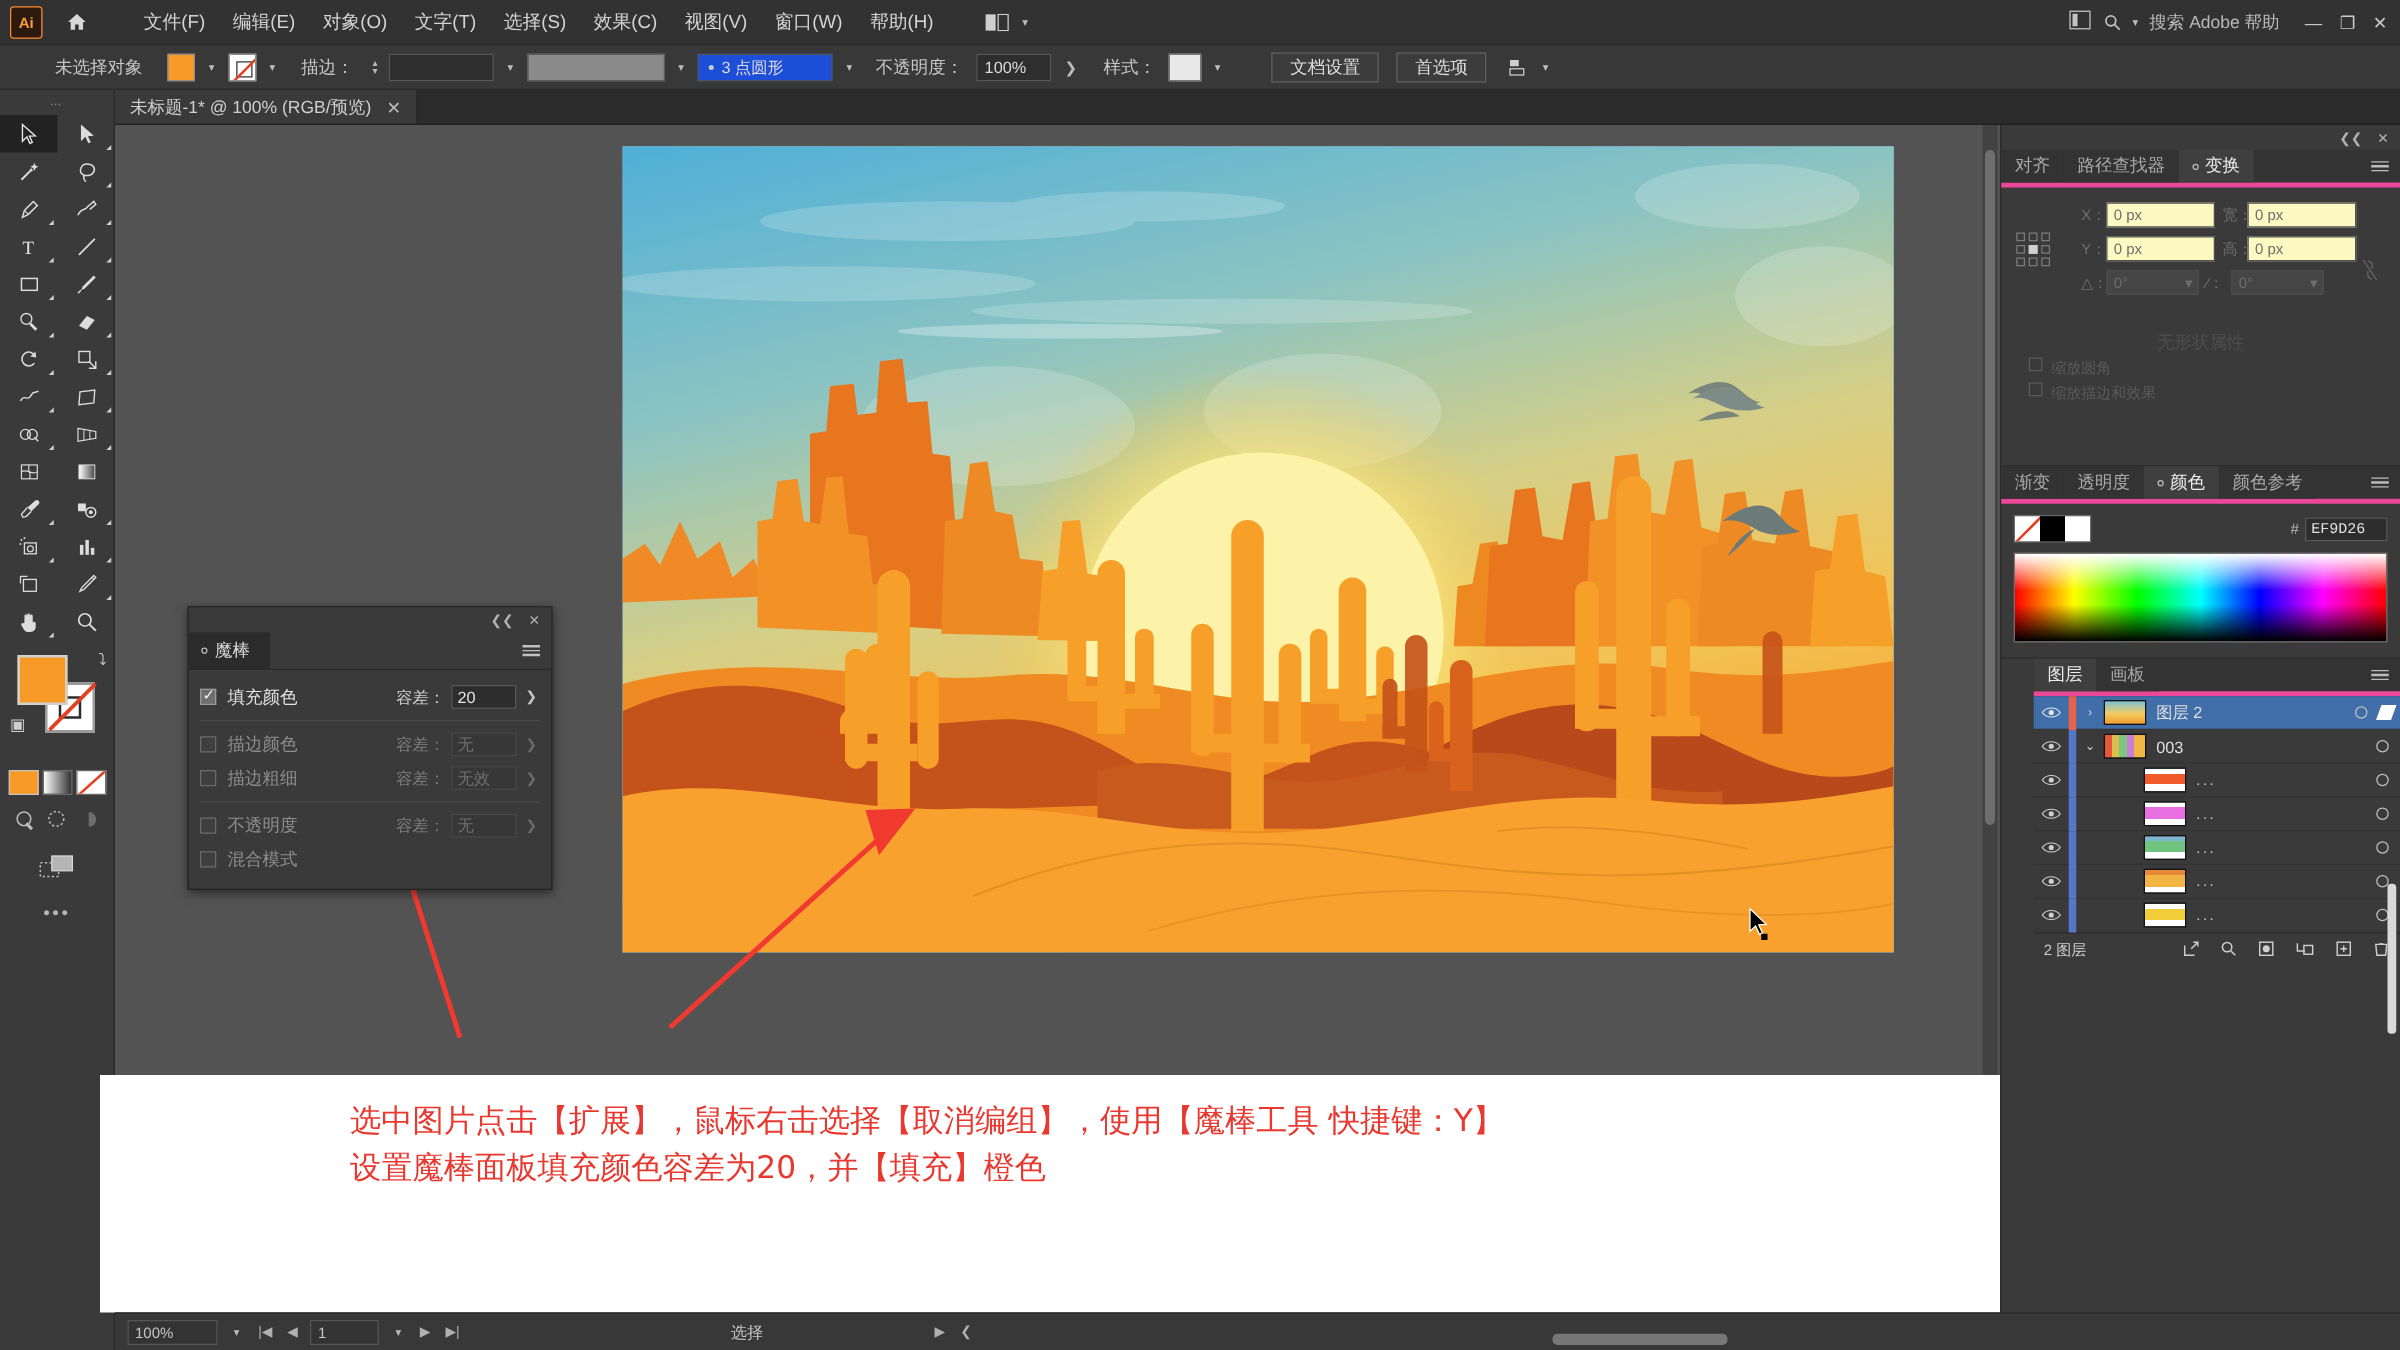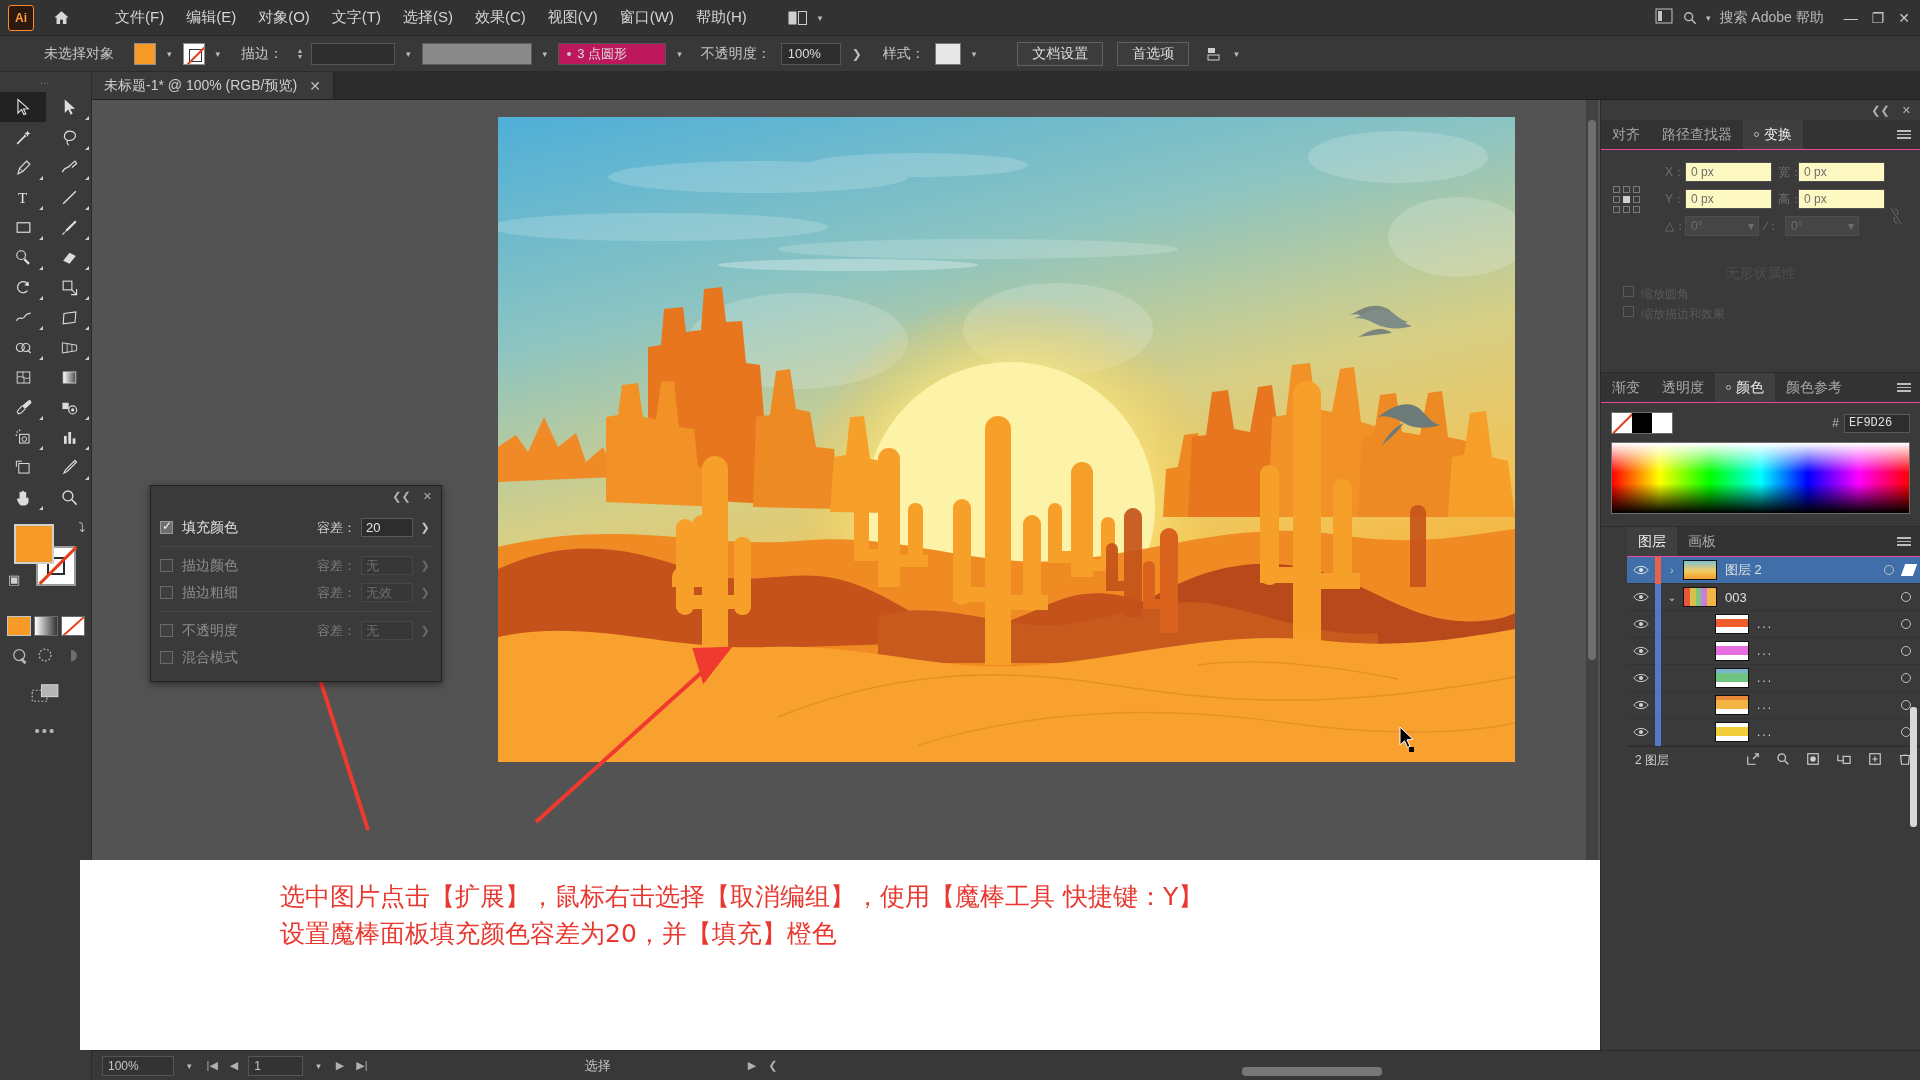--- a/index.html
+++ b/index.html
@@ -69,21 +69,21 @@
   .caret { font-size: 9px; color: #bdbdbd; padding: 0 5px; }
   .spinner { display:flex; flex-direction:column; line-height:6px; font-size:8px; color:#b7b7b7; margin:0 3px; }
   .cb-input {
     height: 22px; background: #2e2e2e; border: 1px solid #555;
     display: flex; align-items: center; padding: 0 6px; font-size: 13px; color: #dcdcdc;
   }
   .cb-grey {
     height: 22px; width: 110px; background: #8a8a8a; border: 1px solid #5d5d5d;
   }
   .cb-select {
-    height: 22px; background: #be185d; border: 1px solid #555;
+    height: 22px; background: #1d4ed8; border: 1px solid #555;
     display:flex; align-items:center; padding: 0 4px 0 8px; font-size: 13px; color:#dcdcdc;
     gap: 6px; white-space: nowrap;
   }
   .dot { width:4px; height:4px; background:#ccc; border-radius:50%; }
   .cb-btn {
     height: 24px; padding: 0 14px; background: #3c3c3c; border: 1px solid #606060;
     display:flex; align-items:center; font-size:14px; color:#ddd; white-space:nowrap;
   }
   .white-sw { width: 26px; height: 22px; background: #e8e8e8; border:1px solid #777; }
 
@@ -219,21 +219,21 @@
   .rightpanel {
     position: absolute; right: 0; top: 100px; width: 320px; bottom: 30px;
     background: #3a3a3a; border-left:1px solid #2a2a2a;
   }
   .panel-head {
     height: 20px; display:flex; justify-content:flex-end; align-items:center;
     gap:12px; padding-right:9px; font-size:11px; color:#b0b0b0;
   }
   .tabrow {
     height: 30px; display:flex; align-items:stretch; background:#333;
-    border-bottom:1px solid #ec4899;
+    border-bottom:4px solid #ec4899;
   }
   .ptab {
     display:flex; align-items:center; padding: 0 11px; font-size:14px;
     color:#a9a9a9; gap:5px; background:#333;
   }
   .ptab.active { background:#3f3f3f; color:#ececec; }
   .pmenu { margin-left:auto; display:flex; flex-direction:column; gap:2px; justify-content:center; margin-right:9px;}
   .pmenu i { display:block; width:14px; height:1.5px; background:#bdbdbd; }
 
   
@@ -827,20 +827,31 @@
       <path d="M283 556 L300 592 L268 590 Z"></path>
       <line x1="536" y1="822" x2="722" y2="654"></line>
       <path d="M728 649 L704 680 L695 650 Z"></path>
     </g>
   </svg>
 
   <div class="wand-panel">
     <div class="wand-top">
       <span>❮❮</span>
       <span>✕</span>
+    </div>
+    <div class="wand-tabrow">
+      <div class="wand-tab">
+        <span class="tab-dot"></span>
+        <span>魔棒</span>
+      </div>
+      <div class="wand-menu">
+          <i></i>
+          <i></i>
+          <i></i>
+        </div>
     </div>
     <div class="wand-body">
       <div class="wand-row">
         <span class="chk on"></span>
         <span class="wand-name">填充颜色</span>
         <span class="wand-right">
           <span class="tol-label">容差：</span>
           <span class="tol-input">20</span>
           <span class="tol-arrow">❯</span>
         </span>

